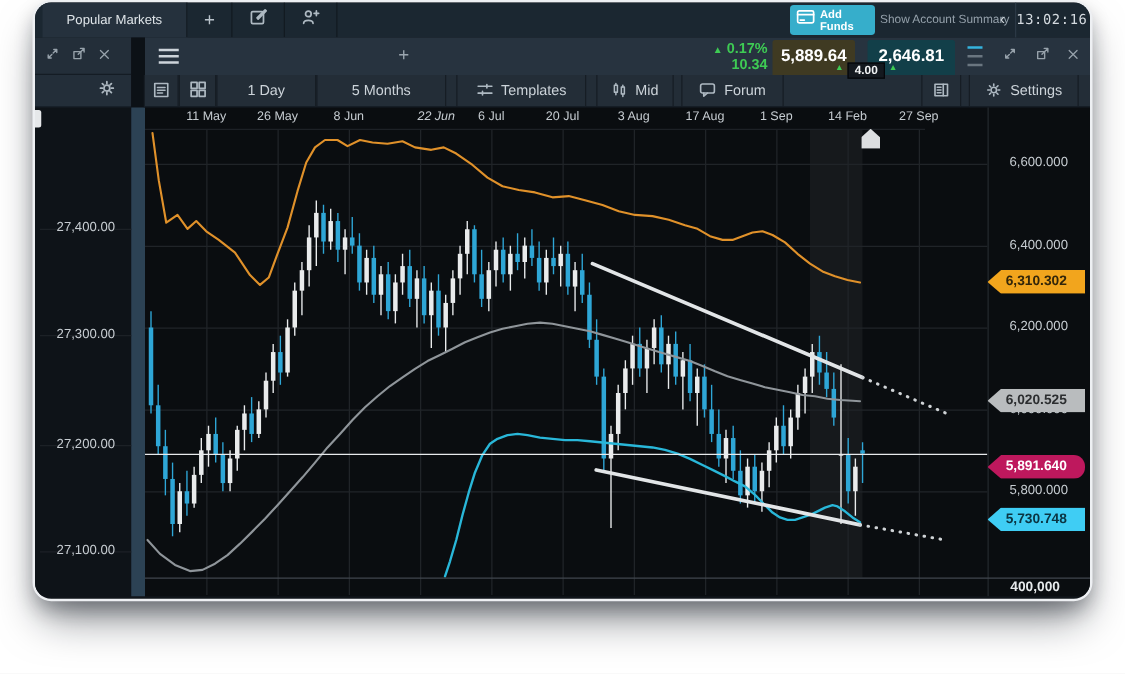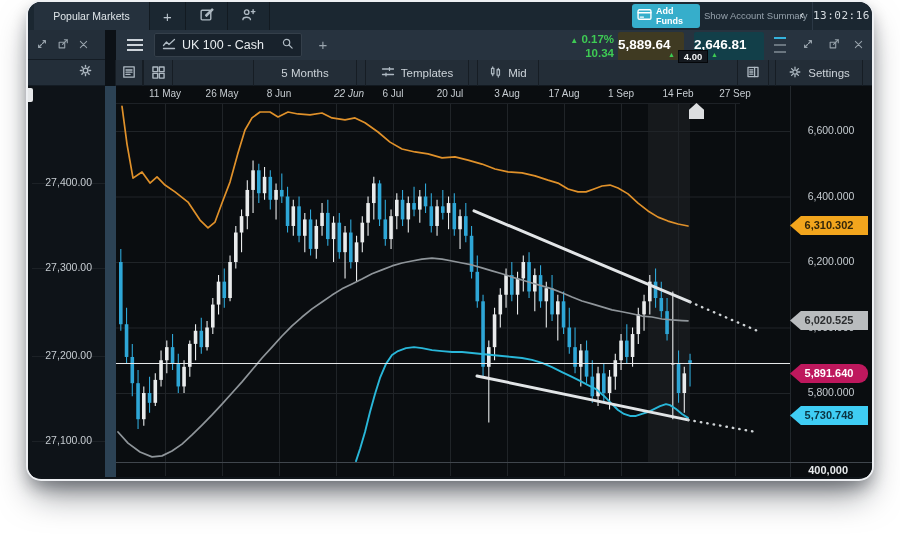--- a/index.html
+++ b/index.html
@@ -44,21 +44,21 @@
   .chart-header { position:absolute; left:88px; top:28px; width:756px; height:30px; background:#27333f; }
   .hamburger { position:absolute; left:6px; top:5px; width:26px; height:20px; display:flex; flex-direction:column; justify-content:center; gap:3px; padding:0 5px; }
   .hamburger i { display:block; height:2px; background:#cdd4da; }
   .instrument-box { position:absolute; left:38px; top:3px; width:148px; height:24px; background:#18222c; border:1px solid #343f4a; border-radius:2px;
                     display:flex; align-items:center; gap:6px; padding:0 7px; color:#e8ecef; font-size:12.5px; }
   .instrument-box .name { flex:1; white-space:nowrap; }
   .hdr-plus { position:absolute; left:196px; top:3px; width:22px; height:24px; color:#9aa5ae; font-size:15px; text-align:center; line-height:24px; }
   .chg { position:absolute; left:438px; top:3px; width:60px; text-align:right; color:#3ecb54; font-weight:bold; }
   .chg .l1 { font-size:11.5px; line-height:13px; }
   .chg .l2 { font-size:11.5px; line-height:12px; }
-  .px-box { position:absolute; top:2px; height:37px; border-radius:2px; color:#fff; font-size:13.5px; font-weight:bold; line-height:26px; }
+  .px-box { position:absolute; top:2px; height:37px; border-radius:2px; color:#fff; font-size:13.5px; font-weight:bold; text-align:center; line-height:26px; }
   .sell-box { left:502px; width:66px; background:#3f3a22; }
   .buy-box { left:578px; width:70px; background:#123f49; }
   .spread-pill { position:absolute; left:562px; top:20px; width:30px; height:13px; background:#14191f; border:1px solid #05070a; border-radius:0;
                  color:#f2f4f5; font-size:9.5px; font-weight:bold; text-align:center; line-height:11px; z-index:3; }
   .spread-tri { position:absolute; top:21px; color:#3ecb54; font-size:7px; z-index:3; }
   .tri-l { left:552px; } .tri-r { left:595px; }
   .signal-ic { position:absolute; left:658px; top:7px; width:12px; height:16px; display:flex; flex-direction:column; justify-content:space-between; }
   .signal-ic i { display:block; height:2px; background:#6a7680; }
   .signal-ic i:first-child { background:#35b3dd; }
   .hdr-ctrls { position:absolute; left:678px; top:0; width:78px; height:30px; display:flex; align-items:center; justify-content:space-between; padding:0 8px; }
@@ -173,35 +173,20 @@
 
     <div class="splitter-top"></div>
     <div class="splitter"></div>
 
     <div class="chart-header">
       <div class="hamburger">
           <i></i>
           <i></i>
           <i></i>
         </div>
-      <div class="instrument-box">
-        <span><svg width="14" height="12" viewBox="0 0 14 12">
-              <g class="ico">
-                <path d="M1.5 7.5 L4.5 4 L7 6.5 L12.5 1.5"></path>
-                <path d="M1.5 10.5 H12.5"></path>
-              </g>
-            </svg></span>
-        <span class="name">UK 100 - Cash</span>
-        <span><svg width="13" height="13" viewBox="0 0 14 14">
-              <g class="ico">
-                <circle cx="6" cy="6" r="3.4"></circle>
-                <path d="M8.6 8.6 L12 12"></path>
-              </g>
-            </svg></span>
-      </div>
       <div class="hdr-plus">+</div>
       <div class="chg">
         <div class="l1"><span style="font-size:8px;">▲</span> <span>0.17%</span></div>
         <div class="l2">10.34</div>
       </div>
       <div class="px-box sell-box">5,889.64</div>
       <div class="px-box buy-box">2,646.81</div>
       <div class="spread-pill">4.00</div>
       <span class="spread-tri tri-l">▲</span>
       <span class="spread-tri tri-r">▲</span>
@@ -243,40 +228,50 @@
       <div class="tbtn tb-grid">
         <span><svg width="15" height="15" viewBox="0 0 14 14">
               <g class="ico">
                 <rect x="1.8" y="1.8" width="4.4" height="4.4"></rect>
                 <rect x="7.8" y="1.8" width="4.4" height="4.4"></rect>
                 <rect x="1.8" y="7.8" width="4.4" height="4.4"></rect>
                 <rect x="7.8" y="7.8" width="4.4" height="4.4"></rect>
               </g>
             </svg></span>
       </div>
+      <div class="tbtn tb-interval">1 Day</div>
       <div class="tbtn tb-range">5 Months</div>
       <div class="tbtn tb-templates">
         <span><svg width="14" height="14" viewBox="0 0 14 14">
               <g class="ico">
                 <path d="M1.5 4 H12.5 M8.5 2.6 V5.4"></path>
                 <path d="M1.5 9.5 H12.5 M5 8.1 V10.9"></path>
               </g>
             </svg></span>
         <span>Templates</span>
       </div>
       <div class="tbtn tb-mid">
         <span><svg width="13" height="14" viewBox="0 0 14 14">
               <g class="ico">
                 <path d="M4 1.5 V3 M4 9 V11"></path>
                 <rect x="2.7" y="3" width="2.6" height="6"></rect>
                 <path d="M10 3 V4.5 M10 10.5 V12.5"></path>
                 <rect x="8.7" y="4.5" width="2.6" height="6"></rect>
               </g>
             </svg></span>
         <span>Mid</span>
+      </div>
+      <div class="tbtn tb-forum">
+        <span><svg width="14" height="14" viewBox="0 0 14 14">
+              <g class="ico">
+                <rect x="1.5" y="2.2" width="11" height="7.2" rx="1.5"></rect>
+                <path d="M4 9.4 V12 L7 9.4"></path>
+              </g>
+            </svg></span>
+        <span>Forum</span>
       </div>
       <div class="tbtn tb-panel">
         <span><svg width="14" height="14" viewBox="0 0 14 14">
               <g class="ico">
                 <rect x="2" y="2.4" width="10" height="9.2"></rect>
                 <path d="M8.6 2.4 V11.6 M10.2 4.6 M3.8 4.8 H6.8 M3.8 7 H6.8 M3.8 9.2 H6.8"></path>
               </g>
             </svg></span>
       </div>
       <div class="tbtn tb-settings">

